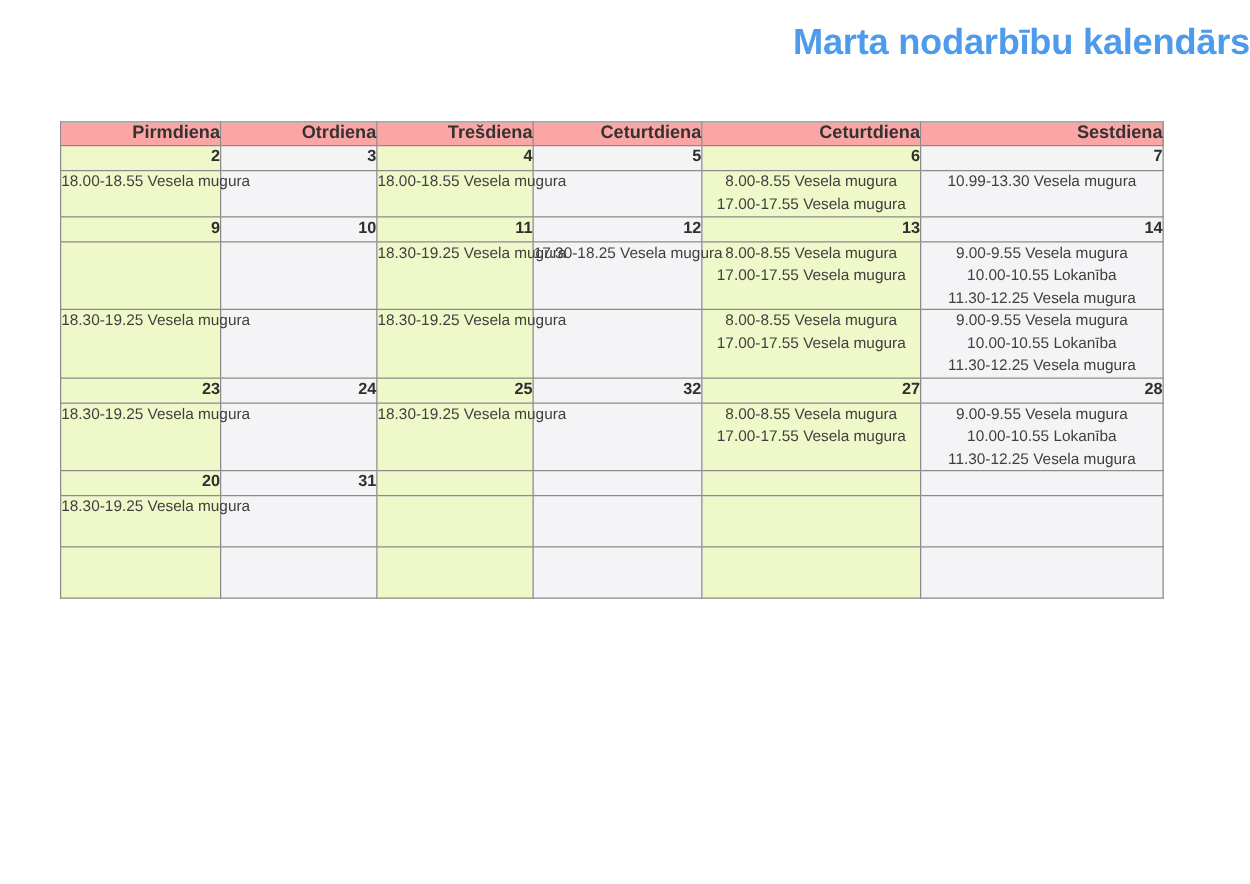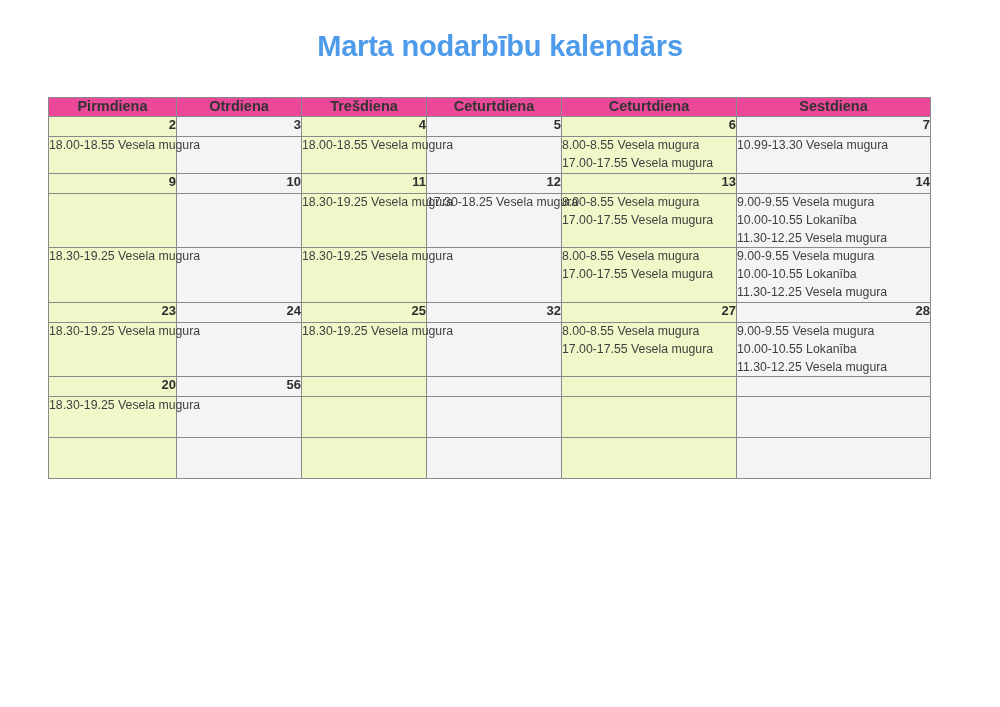--- a/index.html
+++ b/index.html
@@ -15,24 +15,24 @@
     overflow: hidden;
   }
   .page {
     position: relative;
     width: 1000px;
     height: 707px;
     box-sizing: border-box;
   }
   .title {
     position: absolute;
-    top: 30px;
+    top: 18px;
     left: 0;
     width: 1000px;
-    text-align: center;
+    text-align: right;
     font-size: 29px;
     font-weight: bold;
     color: #4d9bea;
     letter-spacing: -0.2px;
   }
   .calendar-wrap {
     position: absolute;
     left: 48px;
     top: 97px;
     width: 882px;
@@ -41,45 +41,45 @@
     border-collapse: collapse;
     width: 882px;
     table-layout: fixed;
   }
   table.calendar td, table.calendar th {
     border: 1px solid #8a8a8a;
     vertical-align: top;
     padding: 0;
   }
   th.dayhead {
-    background: #ec4899;
+    background: #fca5a5;
     font-size: 14.5px;
     font-weight: bold;
     color: #333333;
-    text-align: center;
+    text-align: right;
     padding: 10px 9px 10px 9px;
     height: 18px;
   }
   td.datecell {
     text-align: right;
     font-size: 13px;
     font-weight: bold;
     color: #2f2f2f;
     padding: 8px 9px 8px 9px;
     height: 19px;
   }
   td.eventcell {
     font-size: 12.3px;
     line-height: 1.45;
     color: #3f3f3f;
     padding: 9px 9px 9px 9px;
   }
   .tone-green { background: #eef8c9; }
   .tone-grey  { background: #f4f4f6; }
-  .ev-line { display: block; white-space: nowrap; }
+  .ev-line { display: block; white-space: nowrap; text-align: center; }
   .h-r1 { height: 36px; }
   .h-r2 { height: 44px; }
   .h-r4 { height: 40px; }
   
   col.c0 { width: 128px; }
   col.c1 { width: 125px; }
   col.c2 { width: 125px; }
   col.c3 { width: 135px; }
   col.c4 { width: 175px; }
   col.c5 { width: 194px; }
@@ -205,21 +205,21 @@
               <span class="ev-line">17.00-17.55 Vesela mugura</span>
             </td>
             <td class="eventcell tone-grey h-r2">
               <span class="ev-line">9.00-9.55 Vesela mugura</span>
               <span class="ev-line">10.00-10.55 Lokanība</span>
               <span class="ev-line">11.30-12.25 Vesela mugura</span>
             </td>
           </tr>
           <tr>
             <td class="datecell tone-green">20</td>
-            <td class="datecell tone-grey">56</td>
+            <td class="datecell tone-grey">31</td>
             <td class="datecell tone-green"></td>
             <td class="datecell tone-grey"></td>
             <td class="datecell tone-green"></td>
             <td class="datecell tone-grey"></td>
           </tr>
           <tr>
             <td class="eventcell tone-green h-r4">
               <span class="ev-line">18.30-19.25 Vesela mugura</span>
             </td>
             <td class="eventcell tone-grey h-r4"></td>

